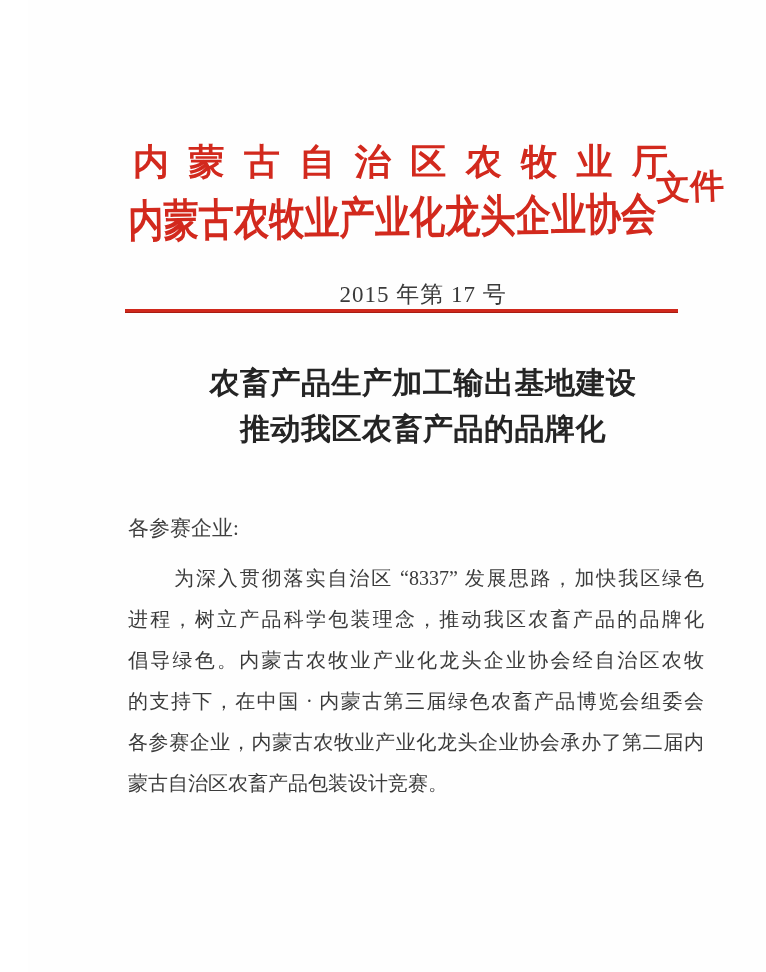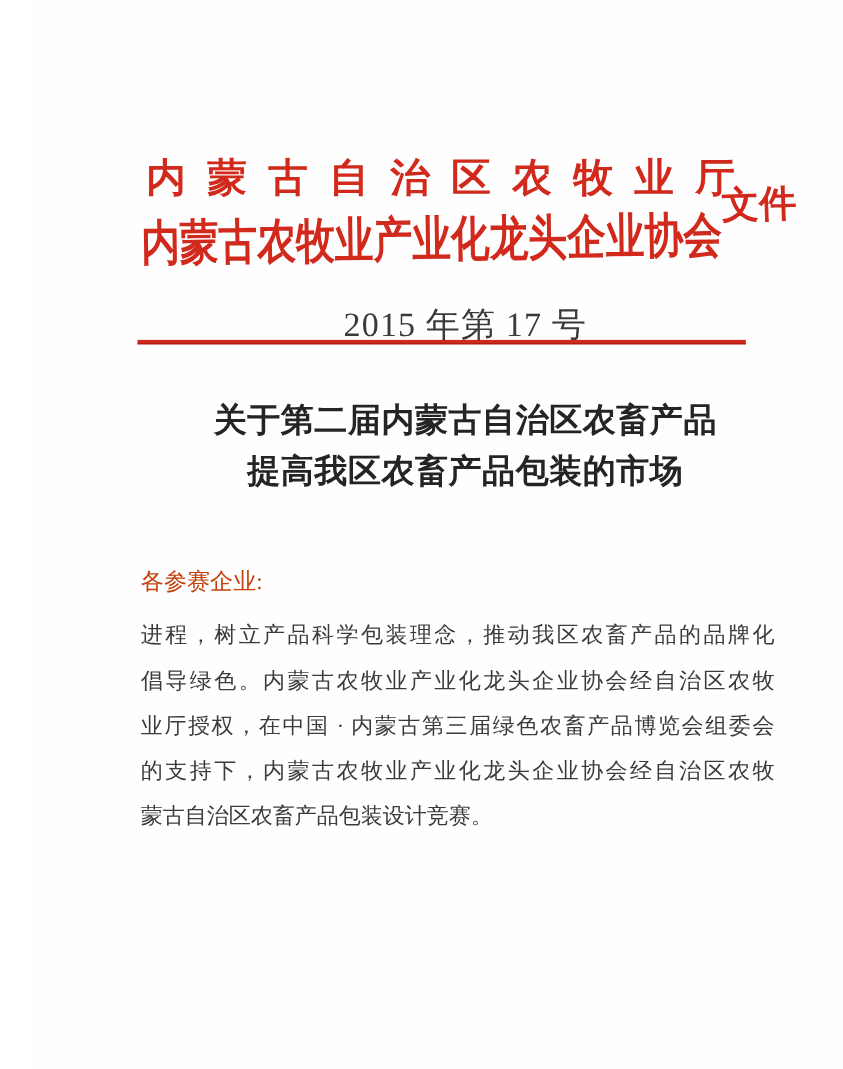--- a/index.html
+++ b/index.html
@@ -53,21 +53,21 @@
     color: #d2291d;
     white-space: nowrap;
     transform: rotate(-0.8deg) scaleX(0.8);
     transform-origin: left top;
   }
   .doc-number {
     position: absolute;
     left: 100px;
     top: 280px;
     width: 590px;
-    font-size: 31px;
+    font-size: 23px;
     line-height: 30px;
     color: #3a3a3a;
     text-align: center;
     letter-spacing: 1px;
     white-space: nowrap;
   }
   .red-rule {
     position: absolute;
     left: 97px;
     top: 309px;
@@ -94,21 +94,21 @@
     white-space: nowrap;
   }
 
   
   .salutation {
     position: absolute;
     left: 100px;
     top: 513px;
     font-size: 21px;
     line-height: 30px;
-    color: #c2410c;
+    color: #404040;
     white-space: nowrap;
   }
   .body-block {
     position: absolute;
     left: 100px;
     top: 558px;
     width: 576px;
     color: #3b3b3b;
   }
   .body-line {
@@ -135,27 +135,28 @@
 
   <div>
     <div class="issuer-line1">内 蒙 古 自 治 区 农 牧 业 厅</div>
     <div class="doc-type">文件</div>
     <div class="issuer-line2">内蒙古农牧业产业化龙头企业协会</div>
     <div class="doc-number">2015 年第 17 号</div>
     <div class="red-rule"></div>
   </div>
 
   <div class="doc-title">
-    <div class="t-line">关于第二届内蒙古自治区农畜产品</div>
-    <div class="t-line">提高我区农畜产品包装的市场</div>
+    <div class="t-line">农畜产品生产加工输出基地建设</div>
+    <div class="t-line">推动我区农畜产品的品牌化</div>
   </div>
 
   <div class="salutation">各参赛企业:</div>
 
   <div class="body-block">
+    <div class="body-line indent">为深入贯彻落实自治区 “8337” 发展思路，加快我区绿色</div>
     <div class="body-line">进程，树立产品科学包装理念，推动我区农畜产品的品牌化</div>
     <div class="body-line">倡导绿色。内蒙古农牧业产业化龙头企业协会经自治区农牧</div>
-    <div class="body-line">业厅授权，在中国 · 内蒙古第三届绿色农畜产品博览会组委会</div>
-    <div class="body-line">的支持下，内蒙古农牧业产业化龙头企业协会经自治区农牧</div>
+    <div class="body-line">的支持下，在中国 · 内蒙古第三届绿色农畜产品博览会组委会</div>
+    <div class="body-line">各参赛企业，内蒙古农牧业产业化龙头企业协会承办了第二届内</div>
     <div class="body-line last">蒙古自治区农畜产品包装设计竞赛。</div>
   </div>
 
 </div>
 
 </body></html>

